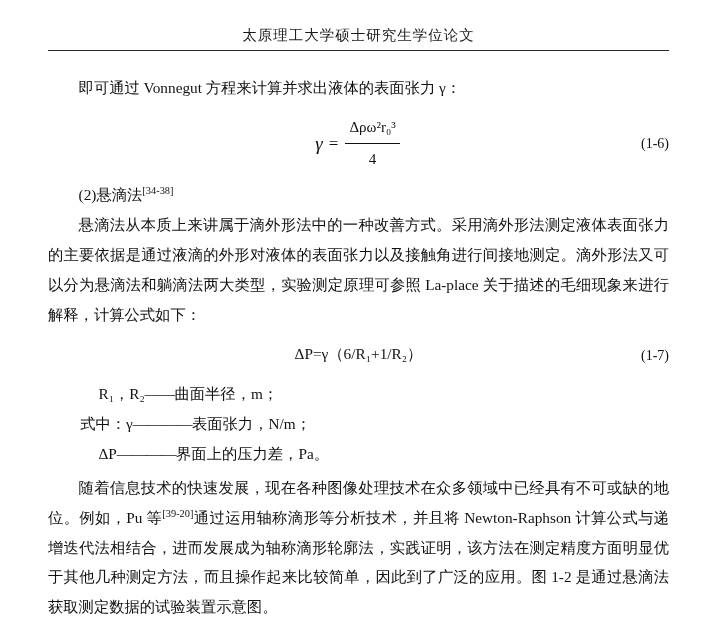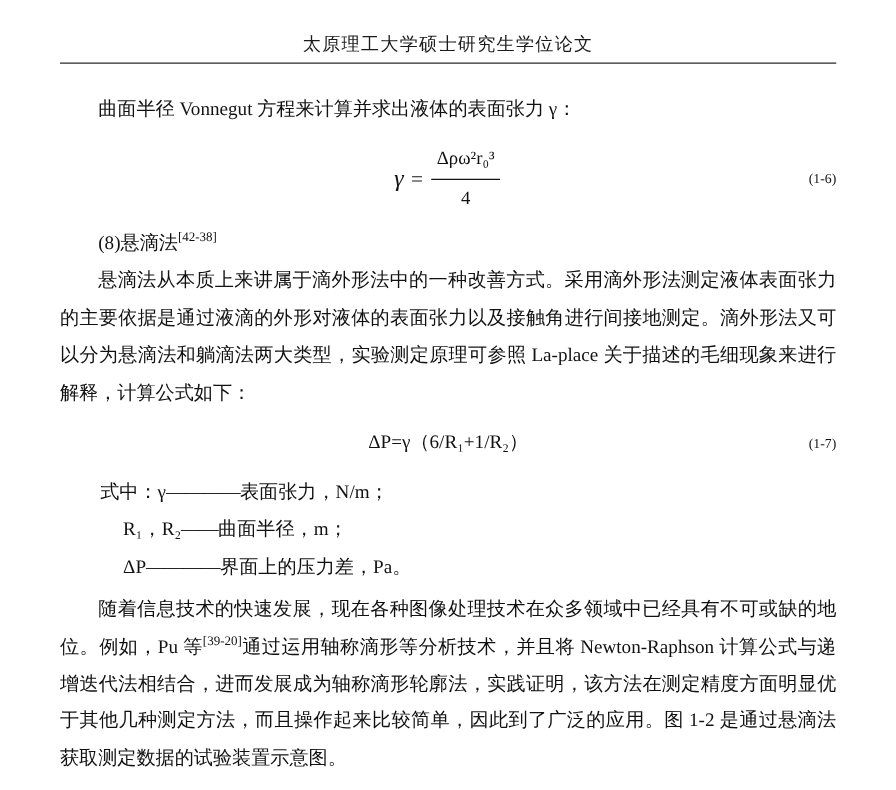--- a/index.html
+++ b/index.html
@@ -56,21 +56,21 @@
   }
   .eq-center {
     text-align: center;
     font-family: "Liberation Serif", serif;
   }
   .eq-num {
     position: absolute;
     right: 0;
     top: 50%;
     transform: translateY(-50%);
-    font-size: 11px;
+    font-size: 14px;
   }
   .frac {
     display: inline-block;
     vertical-align: middle;
     text-align: center;
     margin: 0 2px;
   }
   .frac .num {
     display: block;
     padding: 0 4px 1px 4px;
@@ -124,40 +124,40 @@
 </head>
 <body>
 
 <div class="page">
 
   <div class="header">太原理工大学硕士研究生学位论文</div>
   <hr class="header-rule">
 
   <div class="body-text">
 
-    <p class="indent2">曲面半径 Vonnegut 方程来计算并求出液体的表面张力 γ：</p>
+    <p class="indent2">即可通过 Vonnegut 方程来计算并求出液体的表面张力 γ：</p>
 
     <div class="eq-row">
       <div class="eq-center">
         <span class="gamma-big">γ</span><span class="eqsign">=</span><span class="frac"><span class="num mi">Δρω²r₀³</span><span class="den mi">4</span></span>
       </div>
       <span class="eq-num">(1-6)</span>
     </div>
 
-    <p class="sec-head"><span>(8)悬滴法</span><sup class="sup">[42-38]</sup></p>
+    <p class="sec-head"><span>(2)悬滴法</span><sup class="sup">[34-38]</sup></p>
 
     <p class="indent2">悬滴法从本质上来讲属于滴外形法中的一种改善方式。采用滴外形法测定液体表面张力的主要依据是通过液滴的外形对液体的表面张力以及接触角进行间接地测定。滴外形法又可以分为悬滴法和躺滴法两大类型，实验测定原理可参照 La-place 关于描述的毛细现象来进行解释，计算公式如下：</p>
 
     <div class="eq-row">
       <div class="eq17">ΔP=γ（6/R₁+1/R₂）</div>
       <span class="eq-num">(1-7)</span>
     </div>
 
+    <p class="list-line pad-b"><span class="mi">R₁，R₂</span><span class="dashes">——</span><span>曲面半径，m；</span></p>
+
     <p class="list-line pad-a"><span>式中：</span><span class="mi">γ</span><span class="dashes">————</span><span>表面张力，N/m；</span></p>
-
-    <p class="list-line pad-b"><span class="mi">R₁，R₂</span><span class="dashes">——</span><span>曲面半径，m；</span></p>
 
     <p class="list-line pad-b"><span class="mi">ΔP</span><span class="dashes">————</span><span>界面上的压力差，Pa。</span></p>
 
     <p class="indent2 blocklast"><span>随着信息技术的快速发展，现在各种图像处理技术在众多领域中已经具有不可或缺的地位。例如，Pu 等</span><sup class="sup">[39-20]</sup><span>通过运用轴称滴形等分析技术，并且将 Newton-Raphson 计算公式与递增迭代法相结合，进而发展成为轴称滴形轮廓法，实践证明，该方法在测定精度方面明显优于其他几种测定方法，而且操作起来比较简单，因此到了广泛的应用。图 1-2 是通过悬滴法获取测定数据的试验装置示意图。</span></p>
 
   </div>
 </div>
 
 </body></html>

